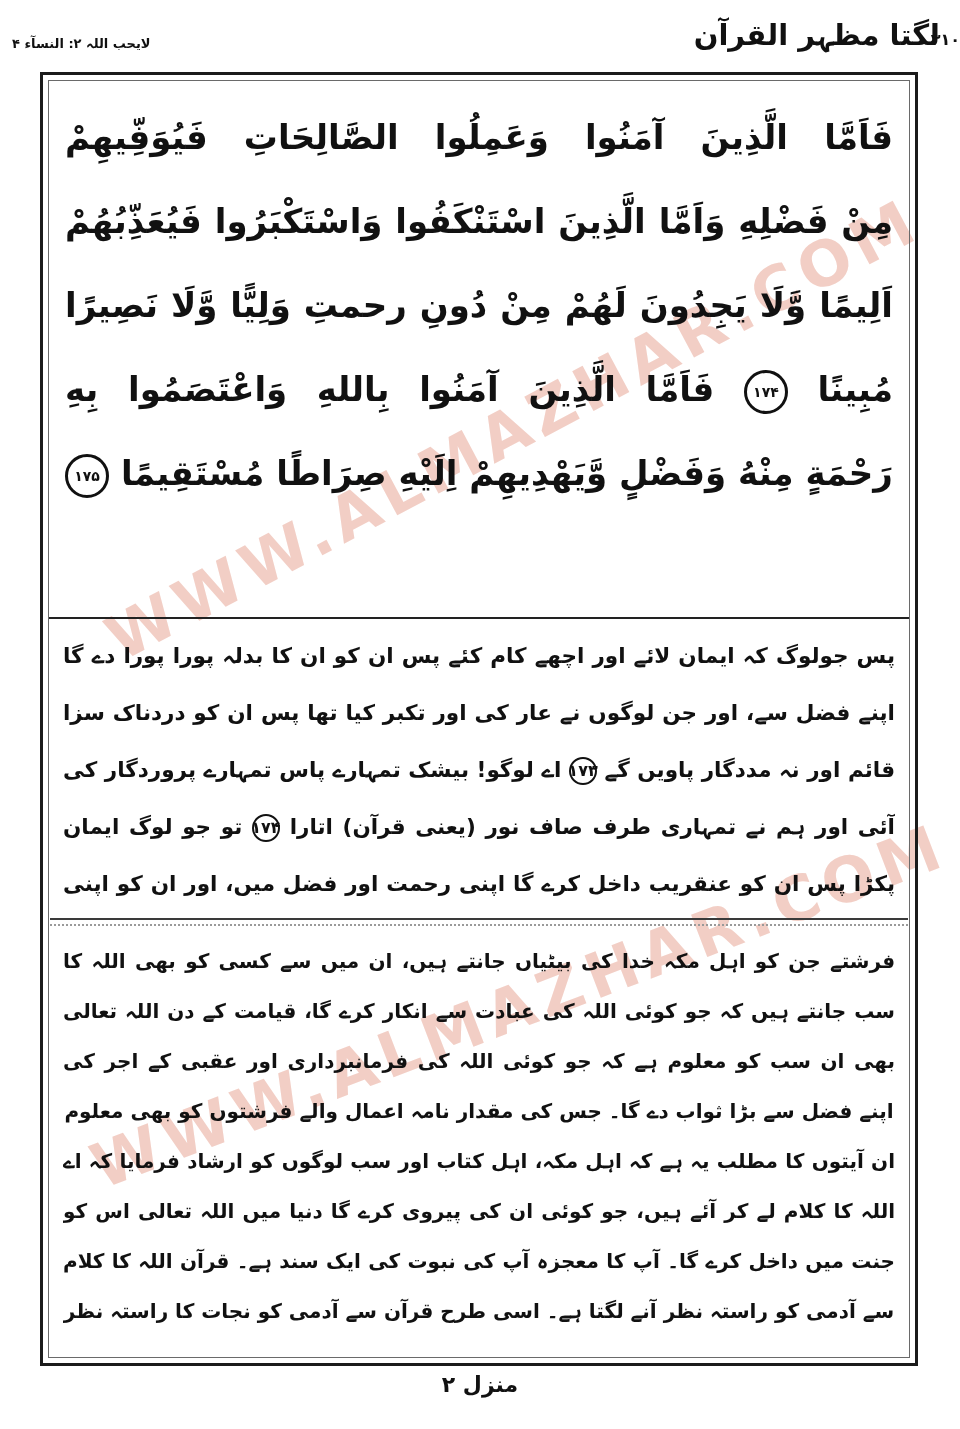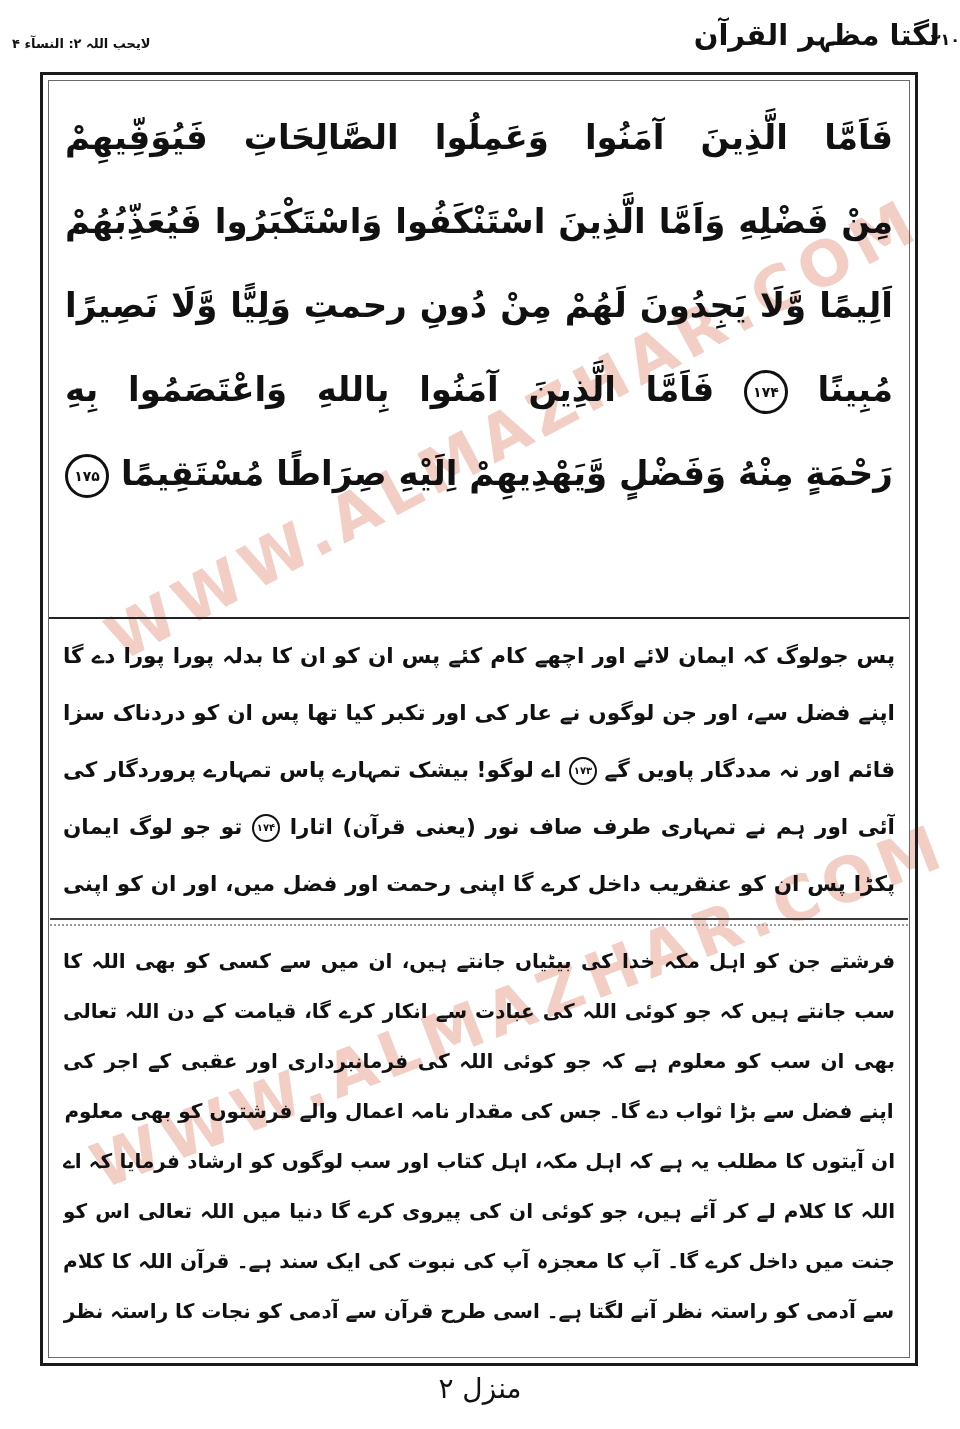--- a/index.html
+++ b/index.html
@@ -121,27 +121,27 @@
   .circle{
     display:inline-flex;align-items:center;justify-content:center;
     border-radius:50%;
     vertical-align:middle;
     font-weight:bold;
     line-height:1;
     color:#111;
   }
   .circle:empty{display:none;}
   .q-circle{width:38px;height:38px;border:3px solid #111;font-size:14px;}
-  .t-circle{width:24px;height:24px;border:2px solid #111;font-size:10px;}
+  .t-circle{width:24px;height:24px;border:2px solid #111;font-size:16px;}
 
   
   .footer{
     position:absolute;left:0;right:0;top:1372px;
     text-align:center;
-    font-size:28px;font-weight:normal;
+    font-size:22px;font-weight:bold;
     direction:rtl;z-index:2;
   }
 </style>
 </head>
 <body>
 
 <div class="page">
 
   <div class="watermark wm-a">WWW.ALMAZHAR.COM</div>
   <div class="watermark wm-b">WWW.ALMAZHAR.COM</div>

